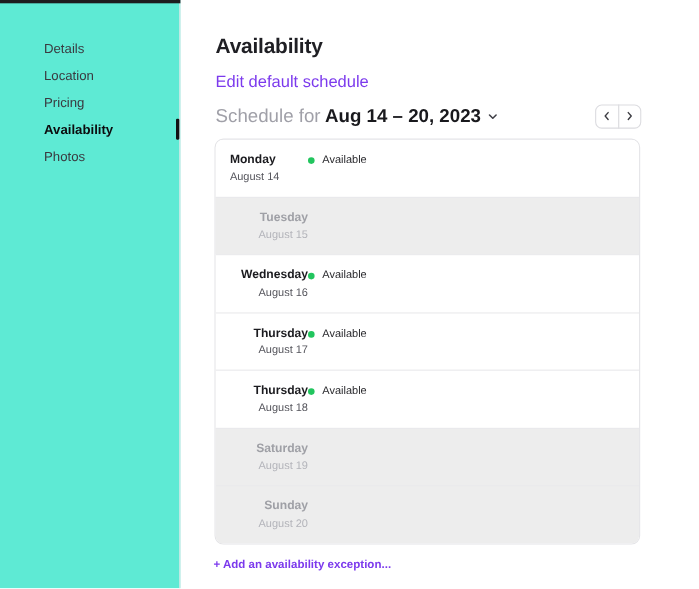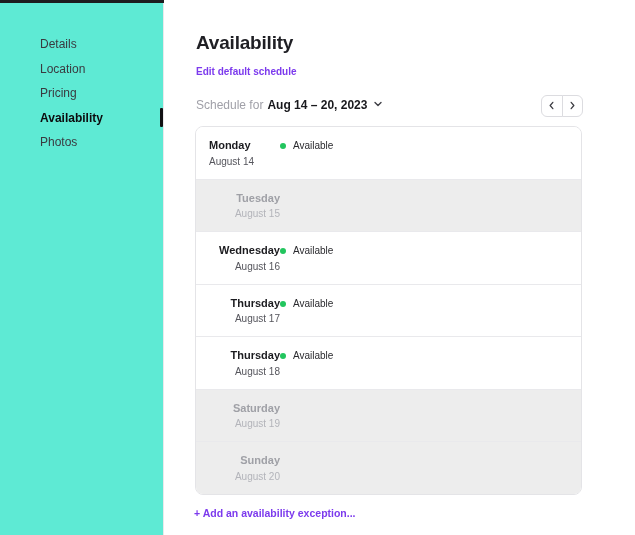--- a/index.html
+++ b/index.html
@@ -26,25 +26,25 @@
   .active-indicator{
     position:absolute;left:160px;top:108px;width:3px;height:19px;
     background:#111113;border-radius:1px;
   }
   
   .h1{
     position:absolute;left:196px;top:32px;font-size:19px;line-height:22px;
     font-weight:700;color:#1f1f24;letter-spacing:-0.2px;
   }
   .edit-link{
-    position:absolute;left:196px;top:66px;font-size:10px;font-weight:700;
+    position:absolute;left:196px;top:66px;font-size:15px;font-weight:400;
     color:var(--accent,#7c3aed);cursor:pointer;text-align:right;
   }
   .schedule-bar{
-    position:absolute;left:196px;top:98px;font-size:12px;line-height:15px;
+    position:absolute;left:196px;top:98px;font-size:17px;line-height:15px;
     display:flex;align-items:center;cursor:pointer;
   }
   .schedule-label{color:#a0a0a8;margin-right:4px;}
   .schedule-value{color:#19191d;font-weight:700;}
   .chev-down{margin-left:6px;display:inline-block;}
   .pager{position:absolute;left:541px;top:95px;display:flex;}
   .pager-btn{
     width:21.5px;height:21.5px;background:#fff;border:1px solid #dcdce0;
     box-sizing:border-box;display:flex;align-items:center;justify-content:center;
     cursor:pointer;padding:0;

